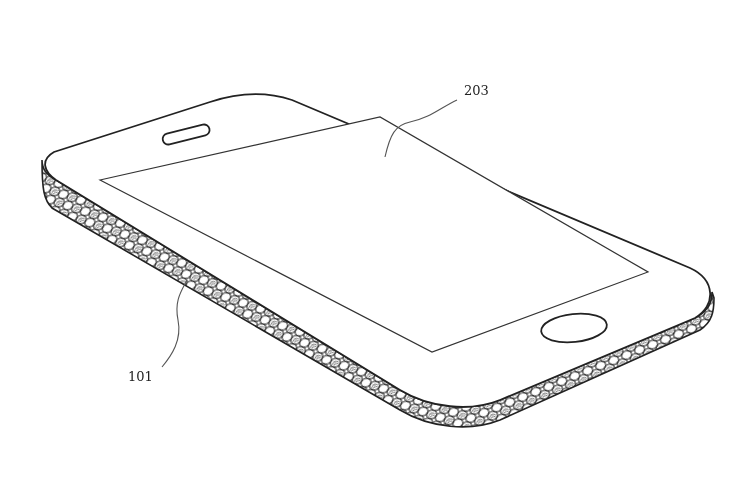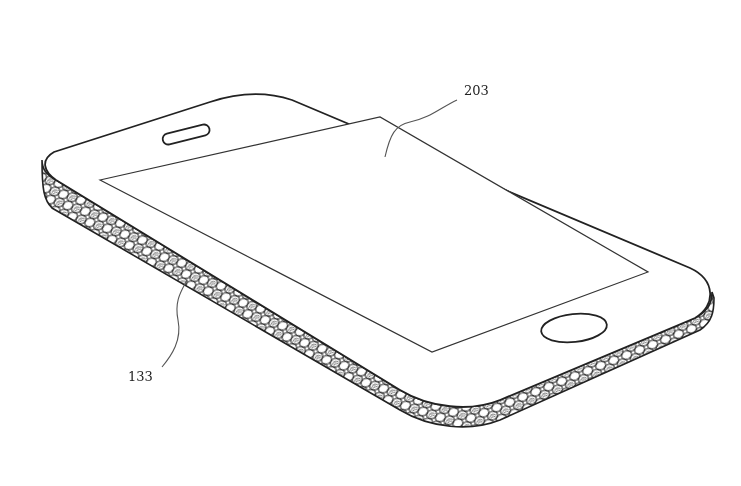--- a/index.html
+++ b/index.html
@@ -60,13 +60,13 @@
   <rect x="162" y="129" width="48" height="11" rx="5.5" ry="5.5" transform="rotate(-14 186 134)" fill="#ffffff" stroke="#222" stroke-width="1.8"></rect>
 
   <ellipse cx="574" cy="328" rx="33" ry="14" transform="rotate(-6 574 328)" fill="#ffffff" stroke="#222" stroke-width="1.8"></ellipse>
 
   <path d="M457 100 C440 108 430 118 410 122 C395 125 390 135 385 157" fill="none" stroke="#555" stroke-width="1.1"></path>
 
   <path d="M162 367 C172 355 182 340 178 320 C174 300 182 290 187 280" fill="none" stroke="#555" stroke-width="1.1"></path>
 </svg>
 
 <div class="label" id="label-203">203</div>
-<div class="label" id="label-201">133</div>
+<div class="label" id="label-201">101</div>
 
 </body></html>

